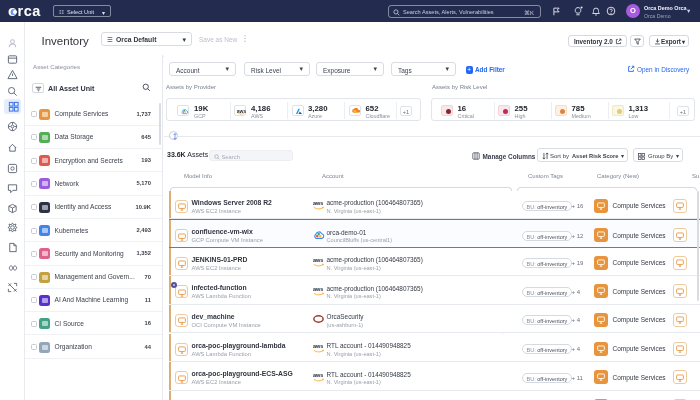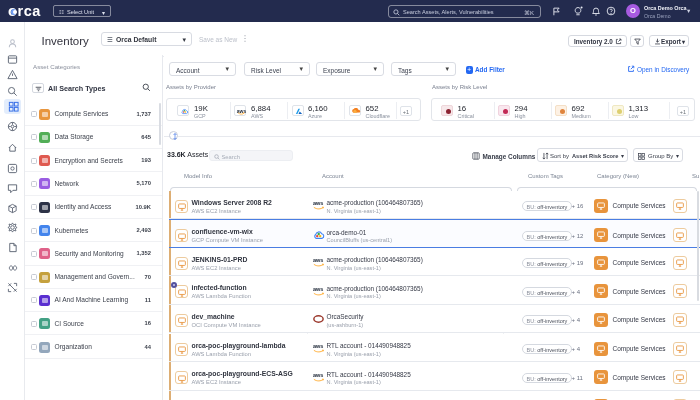--- a/index.html
+++ b/index.html
@@ -23,21 +23,21 @@
   .cicon { position:absolute; left:14px; top:6px; width:11px; height:11px; border-radius:2.5px; }
   .cicon::after { content:""; position:absolute; left:2.5px; top:3px; width:6px; height:5px; border-radius:1px; background:rgba(255,255,255,0.55); }
   .clabel { position:absolute; left:29.5px; top:7.6px; font-size:6.6px; color:#3a3f4a; white-space:nowrap; }
   .ccount { position:absolute; right:11px; top:8px; font-size:5.8px; font-weight:bold; color:#3a3f4a; }
   
   #main { position:absolute; top:55px; left:164px; width:536px; height:345px; background:#fff; }
   .drop { position:absolute; top:7px; height:14px; background:#fff; border:1px solid #d9dce3; border-radius:3px; font-size:6.5px; color:#3c4250; }
   .droplbl { position:absolute; left:6px; top:3.5px; }
   .caret { position:absolute; right:6px; top:2px; font-size:7px; color:#444; }
   .panel { position:absolute; top:43px; height:22.5px; background:#fff; border:1px solid #e2e5ea; border-radius:3px; }
-  .pcard-num { font-size:7.8px; font-weight:normal; color:#23262e; white-space:nowrap; }
+  .pcard-num { font-size:7.8px; font-weight:bold; color:#23262e; white-space:nowrap; }
   .pcard-lbl { font-size:5.4px; color:#8a919e; white-space:nowrap; }
   .ibox { position:absolute; width:12px; height:11px; border:1px solid #dfe3e9; border-radius:2px; background:#fff; }
   .vsep { position:absolute; top:3px; height:16.5px; width:1px; background:#eceef2; }
   
   .trow { position:absolute; left:4.5px; width:531px; height:28.6px; border-bottom:1px solid #e6e9ee; background:#fff; }
   .stripe { position:absolute; left:0; top:0; width:2px; height:100%; background:#ddae74; }
   .ricon { position:absolute; left:6px; top:9px; width:13px; height:13px; border:1px solid #edcb9e; border-radius:3px; background:#fff; }
   .rtitle { position:absolute; left:23px; top:8px; font-size:6.8px; font-weight:bold; color:#30343f; white-space:nowrap; }
   .rsub { position:absolute; left:23px; top:17px; font-size:5.8px; color:#9aa0ac; white-space:nowrap; }
   .atitle { position:absolute; left:158px; top:8.5px; font-size:6.4px; color:#343845; white-space:nowrap; }
@@ -173,21 +173,21 @@
         <path d="M1.5 4.5 L4.5 1.5 M7.5 1.5 H10.5 V4.5 M10.5 7.5 L7.5 10.5 M4.5 10.5 H1.5 V7.5 M1.5 1.5 L10.5 10.5" fill="none" stroke="#586070" stroke-width="0.95"></path>
       </svg>
   </div>
   <div id="cats">
     <div class="abs" style="left:8px;top:8px;font-size:6.2px;color:#8a8f9c;">Asset Categories</div>
     <div class="abs" style="left:6.5px;top:28px;width:12px;height:10px;border:1px solid #d4d8df;border-radius:2px;">
       <svg class="abs" style="left:2px;top:1.5px;" width="7" height="6" viewBox="0 0 10 8">
           <path d="M1 1.5 H9 M2.5 4 H7.5 M4 6.5 H6" stroke="#3a3f4a" stroke-width="1.2"></path>
         </svg>
     </div>
-    <div class="abs" style="left:23px;top:28.5px;font-size:7.2px;font-weight:bold;color:#2f3340;">All Search Types</div>
+    <div class="abs" style="left:23px;top:28.5px;font-size:7.2px;font-weight:bold;color:#2f3340;">All Asset Unit</div>
     <svg class="abs" style="left:117px;top:27.5px;" width="9" height="9" viewBox="0 0 12 12">
         <circle cx="5" cy="5" r="3.5" fill="none" stroke="#3a3f4a" stroke-width="1.2"></circle>
         <line x1="7.6" y1="7.6" x2="10.5" y2="10.5" stroke="#3a3f4a" stroke-width="1.2"></line>
       </svg>
     <div class="crow" style="top:47.5px;">
   <div class="cbox"></div>
   <div class="cicon" style="background:#e8963e;"></div>
   <div class="clabel">Compute Services</div>
   <div class="ccount">1,737</div>
 </div>
@@ -292,29 +292,29 @@
           </svg>
         </div>
       <div class="pcard-num abs" style="left:27px;top:4.5px;">19K</div>
       <div class="pcard-lbl abs" style="left:27px;top:13.5px;">GCP</div>
       <div class="ibox" style="left:67.3px;top:5.5px;">
           <div class="abs" style="left:1.5px;top:2px;font-size:5px;font-weight:bold;color:#252f3e;">aws</div>
           <svg class="abs" style="left:2px;top:6.5px;" width="8" height="3" viewBox="0 0 10 4">
             <path d="M1 1 C4 3.5 7 3.5 9 1.2 M8.2 1 L9.2 1.1 L8.8 2.1" fill="none" stroke="#f90" stroke-width="0.9"></path>
           </svg>
         </div>
-      <div class="pcard-num abs" style="left:84px;top:4.5px;">6,884</div>
+      <div class="pcard-num abs" style="left:84px;top:4.5px;">4,186</div>
       <div class="pcard-lbl abs" style="left:84px;top:13.5px;">AWS</div>
       <div class="ibox" style="left:124.6px;top:5.5px;">
           <svg class="abs" style="left:2px;top:2px;" width="8" height="7" viewBox="0 0 10 9">
             <path d="M4.2 1 L1 7.8 H3 L6.2 1 Z" fill="#1e9be8"></path>
             <path d="M6 4.5 L4.3 7.8 H9 Z" fill="#1565c0"></path>
           </svg>
         </div>
-      <div class="pcard-num abs" style="left:141px;top:4.5px;">6,160</div>
+      <div class="pcard-num abs" style="left:141px;top:4.5px;">3,280</div>
       <div class="pcard-lbl abs" style="left:141px;top:13.5px;">Azure</div>
       <div class="ibox" style="left:181.9px;top:5.5px;">
           <svg class="abs" style="left:1px;top:2.5px;" width="10" height="6" viewBox="0 0 12 7">
             <path d="M3 5.5 a2.2 2.2 0 0 1 .4 -4.3 a2.8 2.8 0 0 1 5.3 .8 a1.9 1.9 0 0 1 1.5 3.4 Z" fill="#f38020"></path>
             <path d="M7.5 5.5 H3.2 a1.5 1.5 0 0 1 3 -2.6 z" fill="#faae40"></path>
           </svg>
         </div>
       <div class="pcard-num abs" style="left:198.5px;top:4.5px;">652</div>
       <div class="pcard-lbl abs" style="left:198.5px;top:13.5px;">Cloudflare</div>
       <div class="abs" style="left:233px;top:6.5px;width:12px;height:10px;border:1px solid #dfe3e9;border-radius:2px;font-size:5.5px;color:#697078;text-align:center;line-height:10px;">+1</div>
@@ -325,26 +325,26 @@
         <div class="vsep" style="left:176px;"></div>
         <div class="vsep" style="left:237px;"></div>
       <div class="ibox" style="left:9.3px;top:5.5px;background:#f7e8ea;border-color:#eed6da;">
           <div class="abs" style="left:3.5px;top:3px;width:5px;height:5px;border-radius:50%;background:#8c2332;"></div>
         </div>
       <div class="pcard-num abs" style="left:25.5px;top:4.5px;">16</div>
       <div class="pcard-lbl abs" style="left:25.5px;top:13.5px;">Critical</div>
       <div class="ibox" style="left:66.2px;top:5.5px;background:#f9e7ee;border-color:#f0d3de;">
           <div class="abs" style="left:3.5px;top:3px;width:5px;height:5px;border-radius:50%;background:#c22a55;"></div>
         </div>
-      <div class="pcard-num abs" style="left:82.5px;top:4.5px;">294</div>
+      <div class="pcard-num abs" style="left:82.5px;top:4.5px;">255</div>
       <div class="pcard-lbl abs" style="left:82.5px;top:13.5px;">High</div>
       <div class="ibox" style="left:123.1px;top:5.5px;background:#fdf1e4;border-color:#f4dfc6;">
           <div class="abs" style="left:3.5px;top:3px;width:5px;height:5px;border-radius:50%;background:#e0843c;"></div>
         </div>
-      <div class="pcard-num abs" style="left:139.5px;top:4.5px;">692</div>
+      <div class="pcard-num abs" style="left:139.5px;top:4.5px;">785</div>
       <div class="pcard-lbl abs" style="left:139.5px;top:13.5px;">Medium</div>
       <div class="ibox" style="left:180px;top:5.5px;background:#fbf7e2;border-color:#efe8c2;">
           <div class="abs" style="left:3.5px;top:3px;width:5px;height:5px;border-radius:50%;background:#ddcf70;"></div>
         </div>
       <div class="pcard-num abs" style="left:196.5px;top:4.5px;">1,313</div>
       <div class="pcard-lbl abs" style="left:196.5px;top:13.5px;">Low</div>
       <div class="abs" style="left:245px;top:6.5px;width:12px;height:10px;border:1px solid #dfe3e9;border-radius:2px;font-size:5.5px;color:#697078;text-align:center;line-height:10px;">+1</div>
     </div>
     <div class="abs" style="left:0px;top:81px;width:536px;height:1px;background:#e7e9ee;"></div>
     <div class="abs" style="left:5px;top:76px;width:9px;height:9px;border:1px solid #c9cedb;border-radius:50%;background:#fff;">

